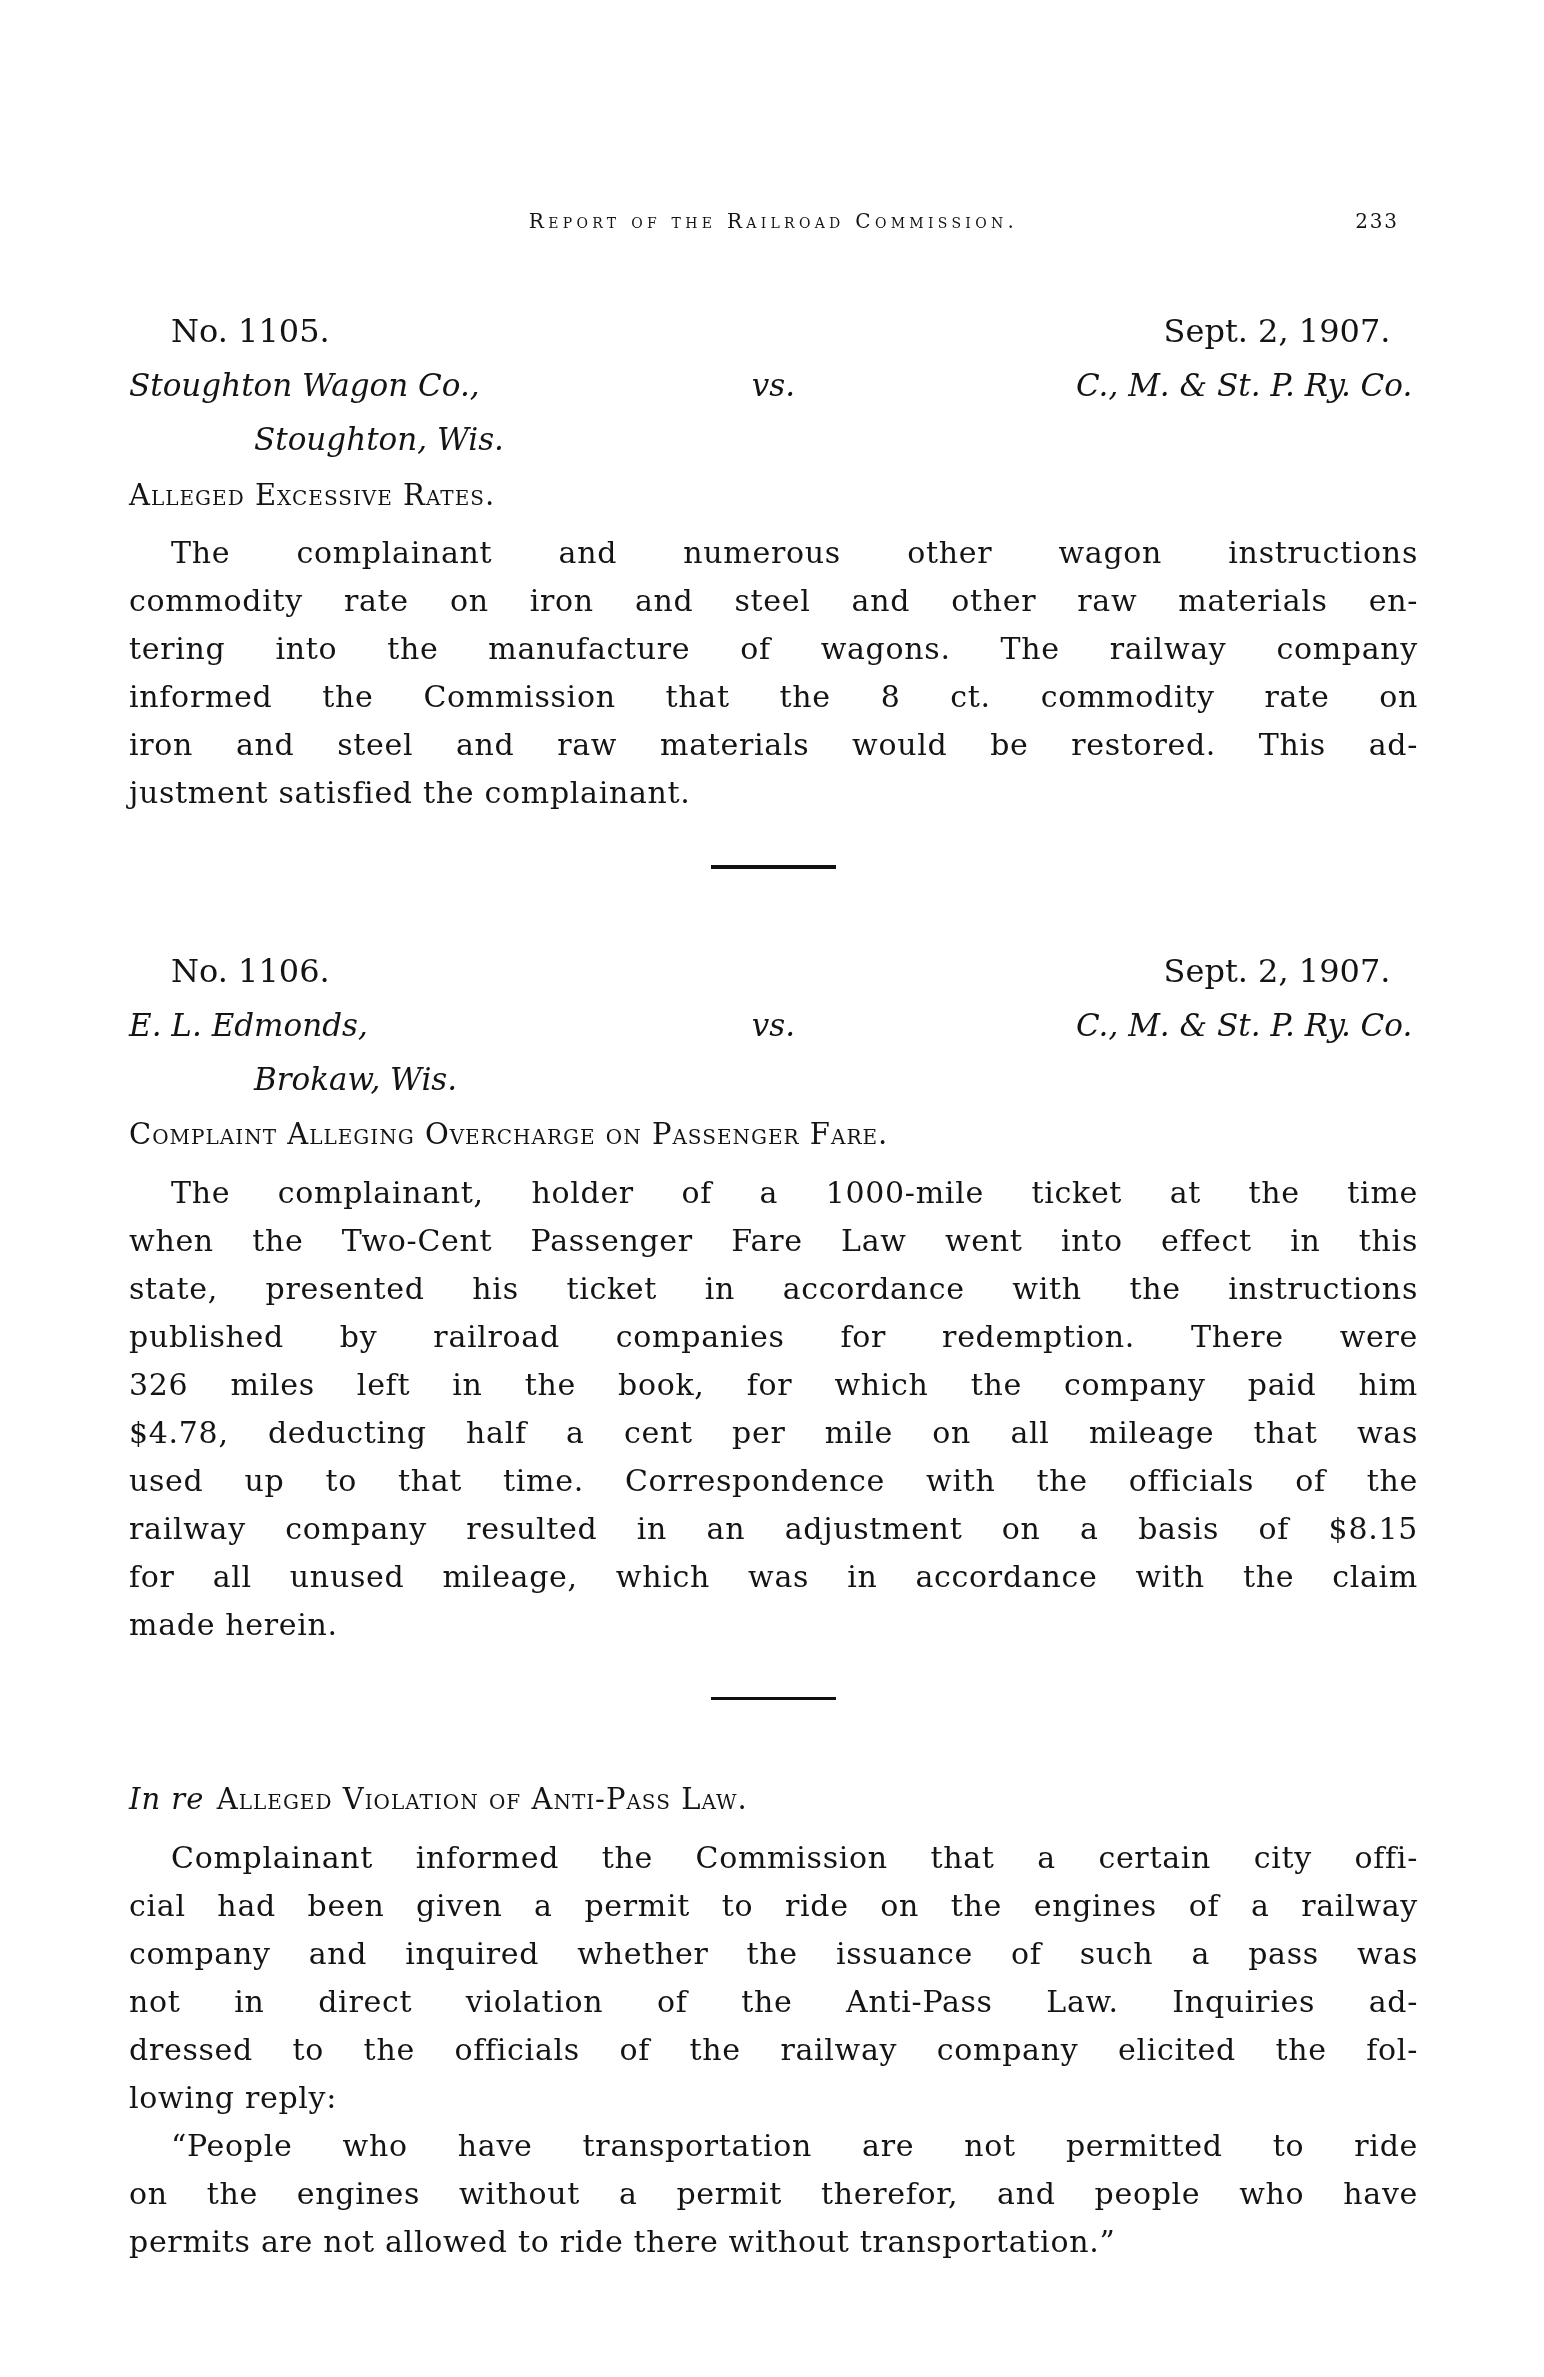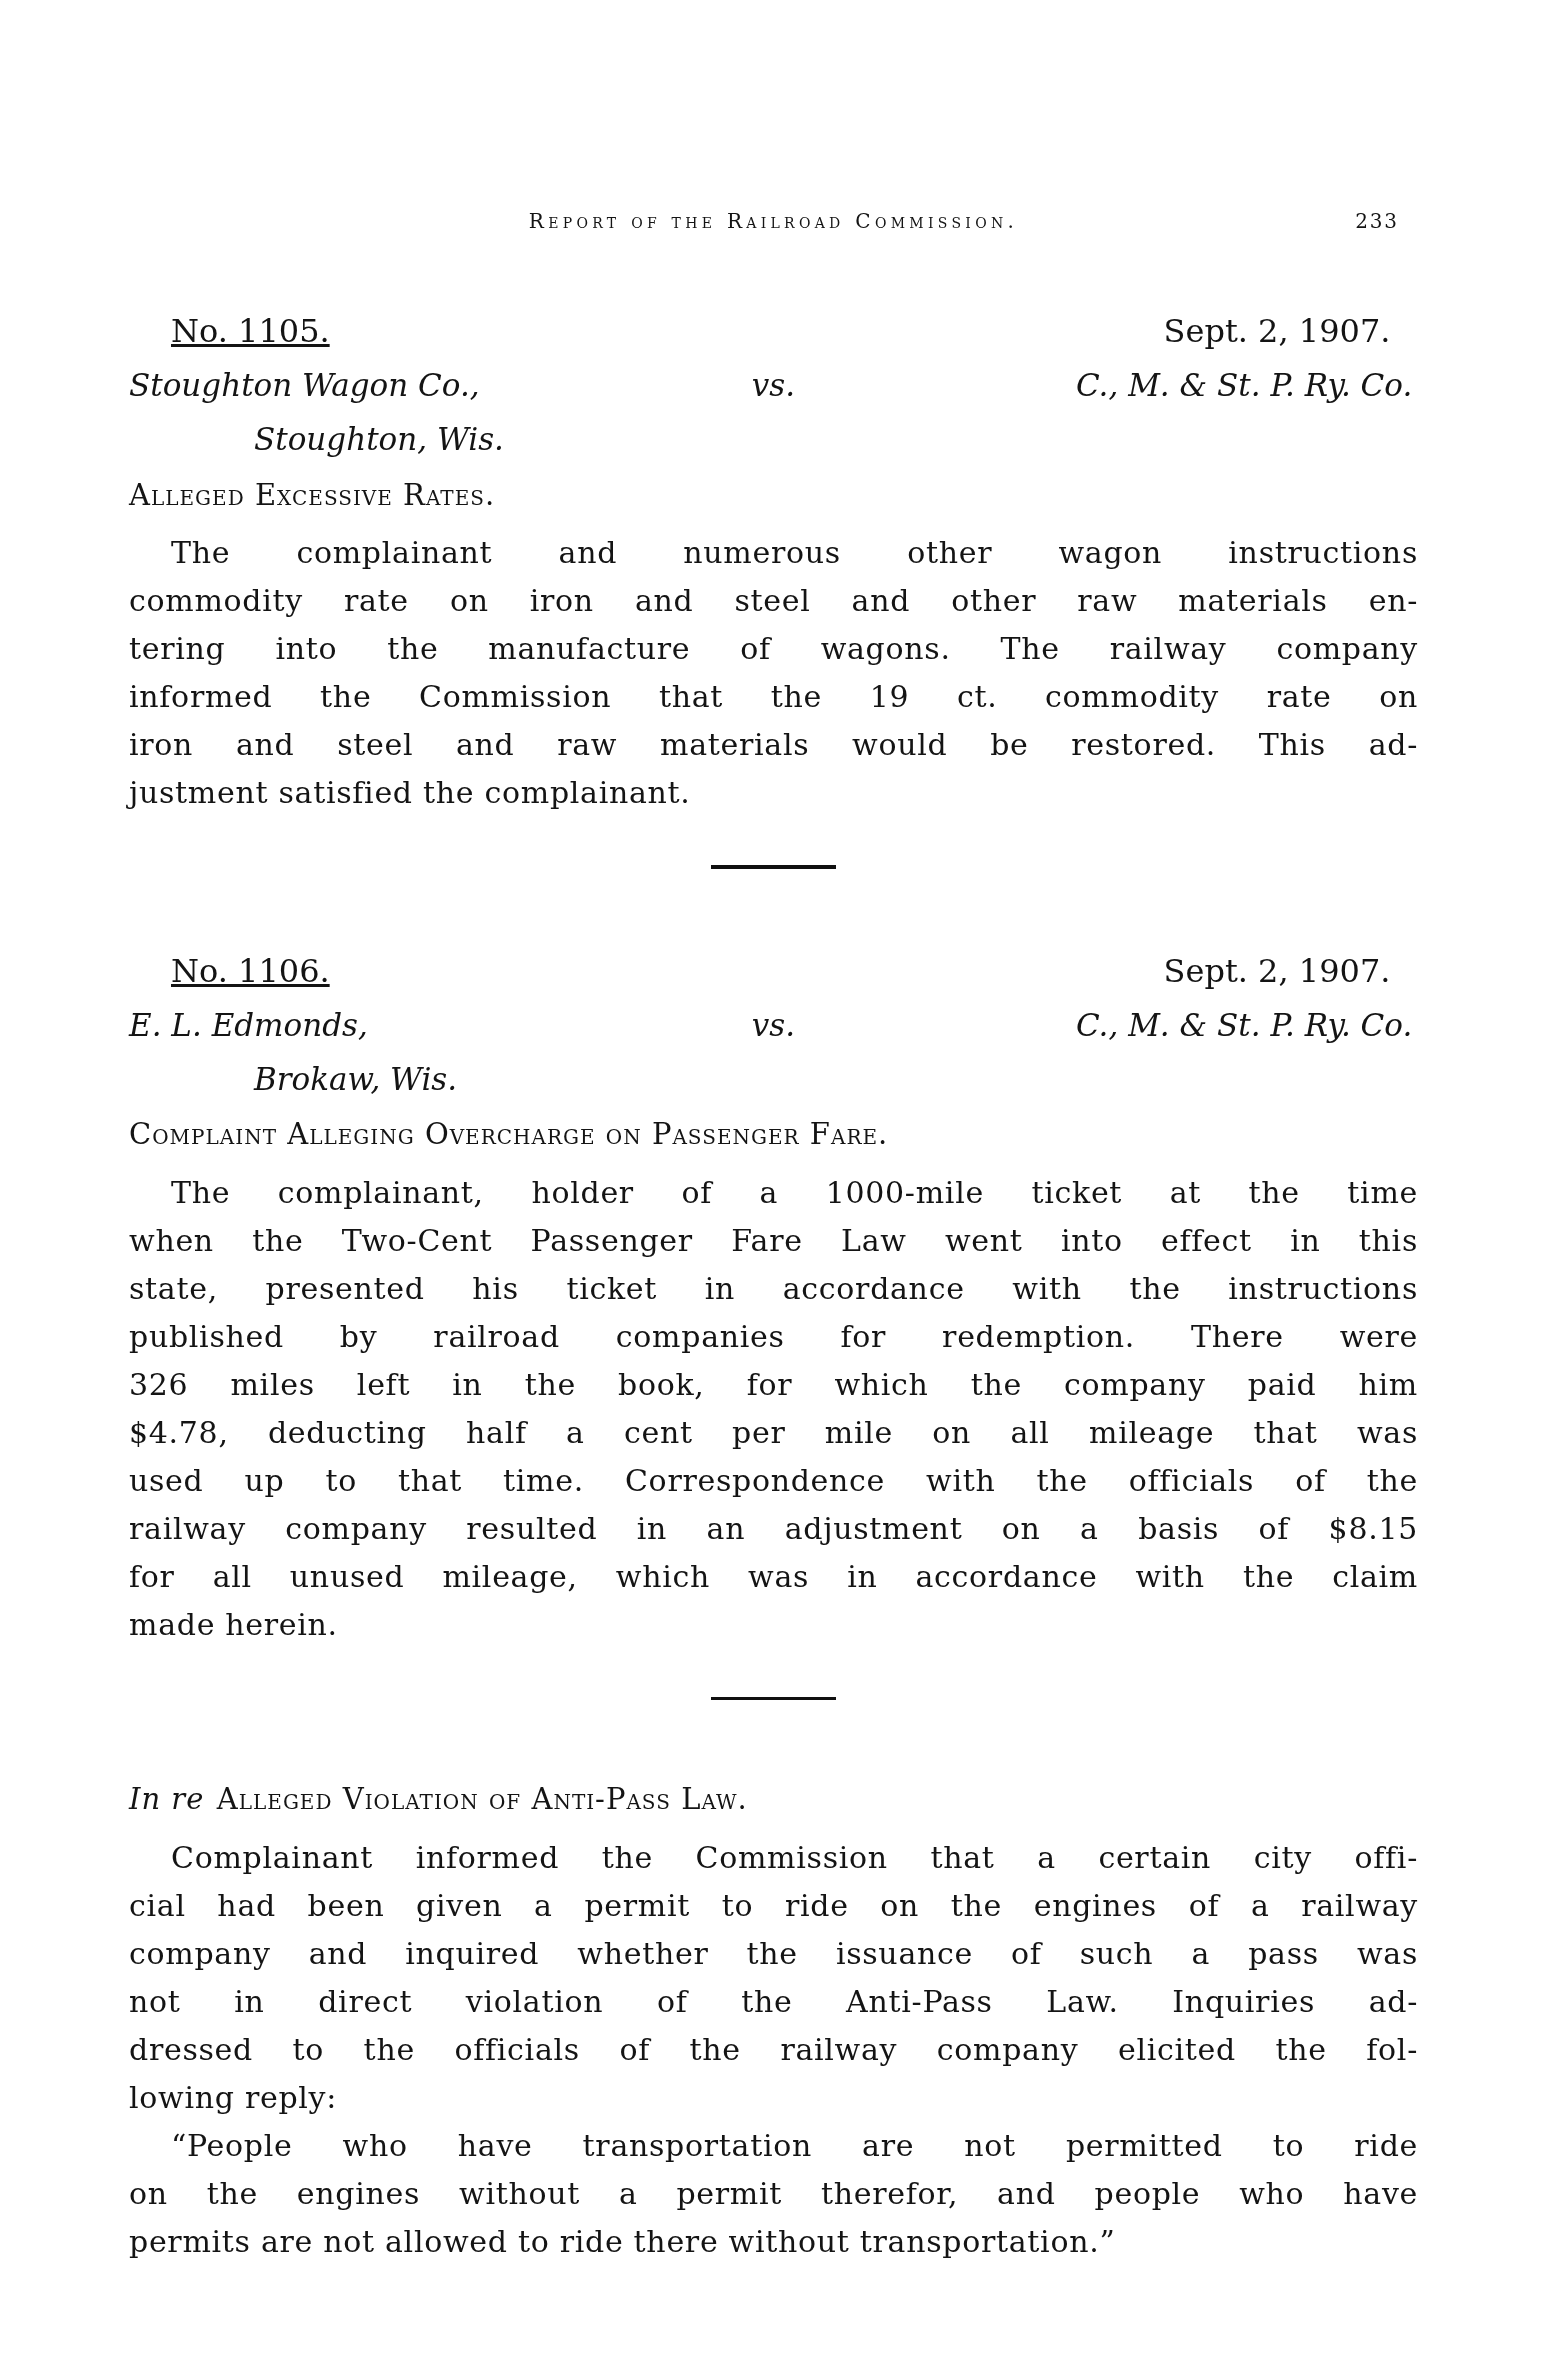--- a/index.html
+++ b/index.html
@@ -36,21 +36,21 @@
     font-variant: normal;
     letter-spacing: 1.9px;
   }
   
   .case-head {
     display: flex;
     justify-content: space-between;
     font-size: 32px;
     line-height: 54px;
   }
-  .case-head .case-number { padding-left: 42px; text-decoration: underline; }
+  .case-head .case-number { padding-left: 42px; }
   .case-head .case-date   { padding-right: 27.6px; }
 
   .case-parties {
     display: grid;
     grid-template-columns: 1fr auto 1fr;
     font-style: italic;
     font-size: 31px;
     line-height: 54px;
   }
   .case-parties .party-respondent { text-align: right; padding-right: 5.7px; }
@@ -118,21 +118,21 @@
       <span>Stoughton, Wis.</span>
     </div>
     <div class="case-subject">
       <span class="subject-text">Alleged Excessive Rates.</span>
     </div>
     <div class="paragraphs">
           <div class="paragraph">
             <div class="line first">The complainant and numerous other wagon instructions</div>
             <div class="line">commodity rate on iron and steel and other raw materials en-</div>
             <div class="line">tering into the manufacture of wagons.  The railway company</div>
-            <div class="line">informed the Commission that the 19 ct. commodity rate on</div>
+            <div class="line">informed the Commission that the 8 ct. commodity rate on</div>
             <div class="line">iron and steel and raw materials would be restored.  This ad-</div>
             <div class="line last">justment satisfied the complainant.</div>
           </div>
         </div>
   </section>
 <div class="divider"></div>
   <section class="case">
     <div class="case-head">
       <span class="case-number">No. 1106.</span>
       <span class="case-date">Sept. 2, 1907.</span>

